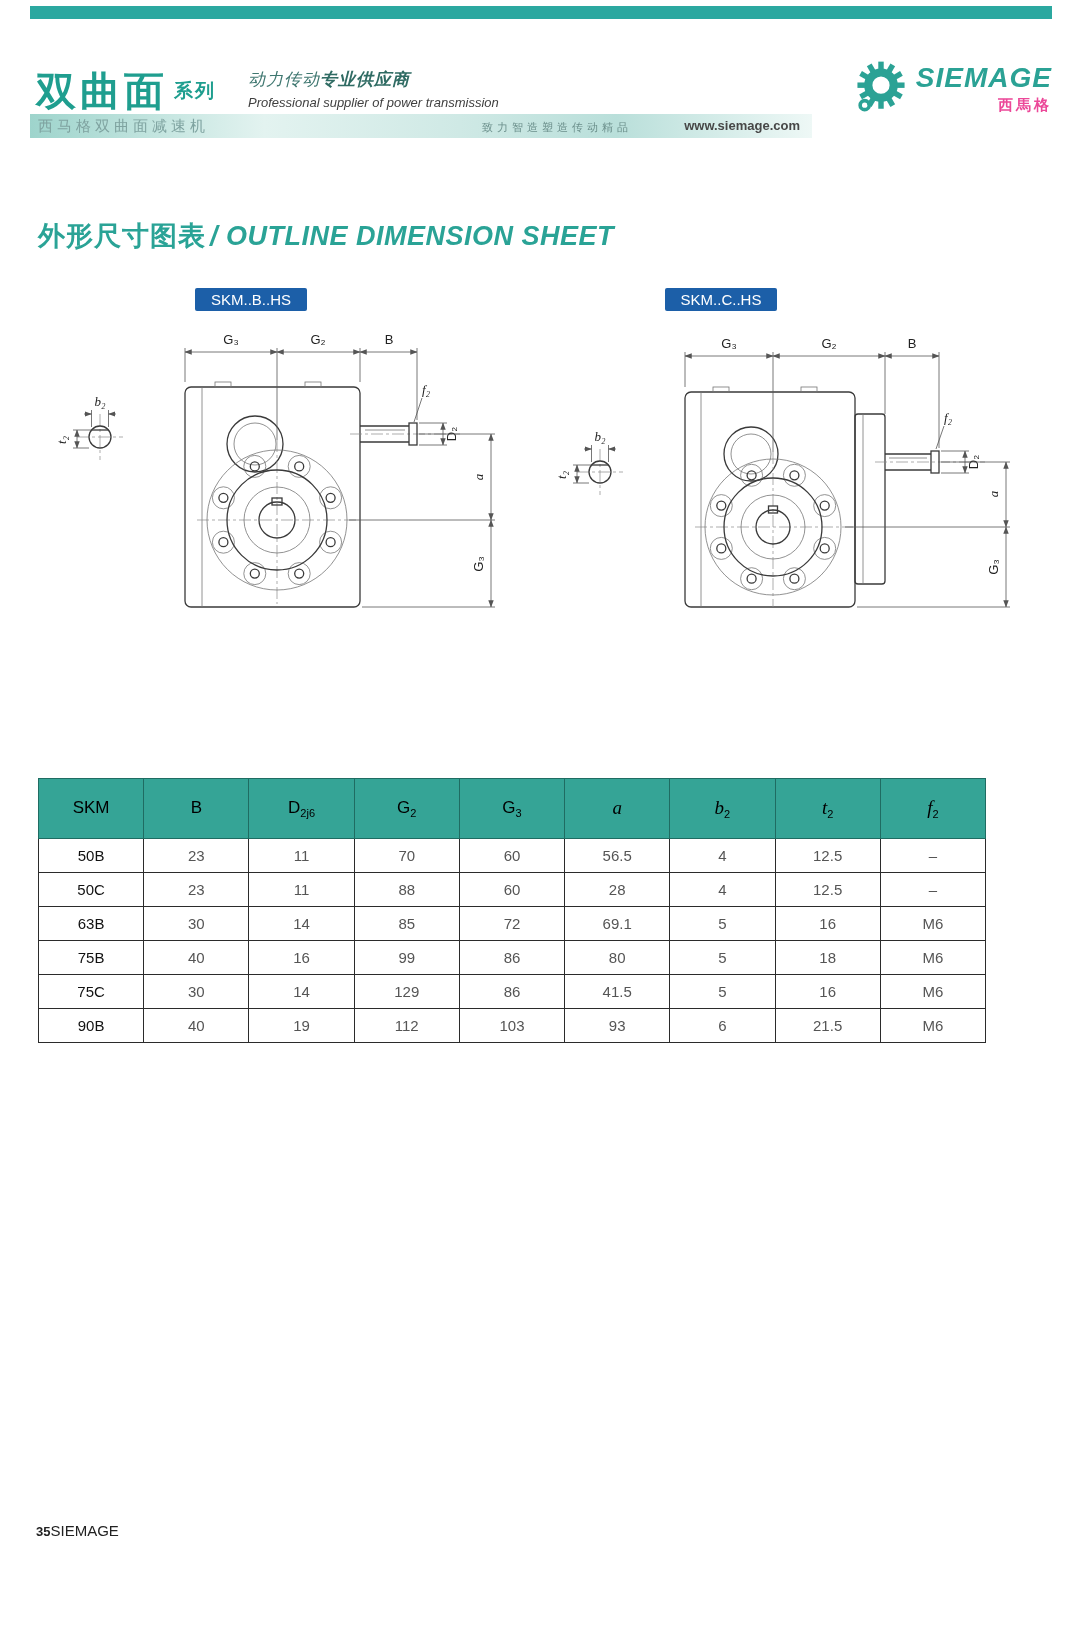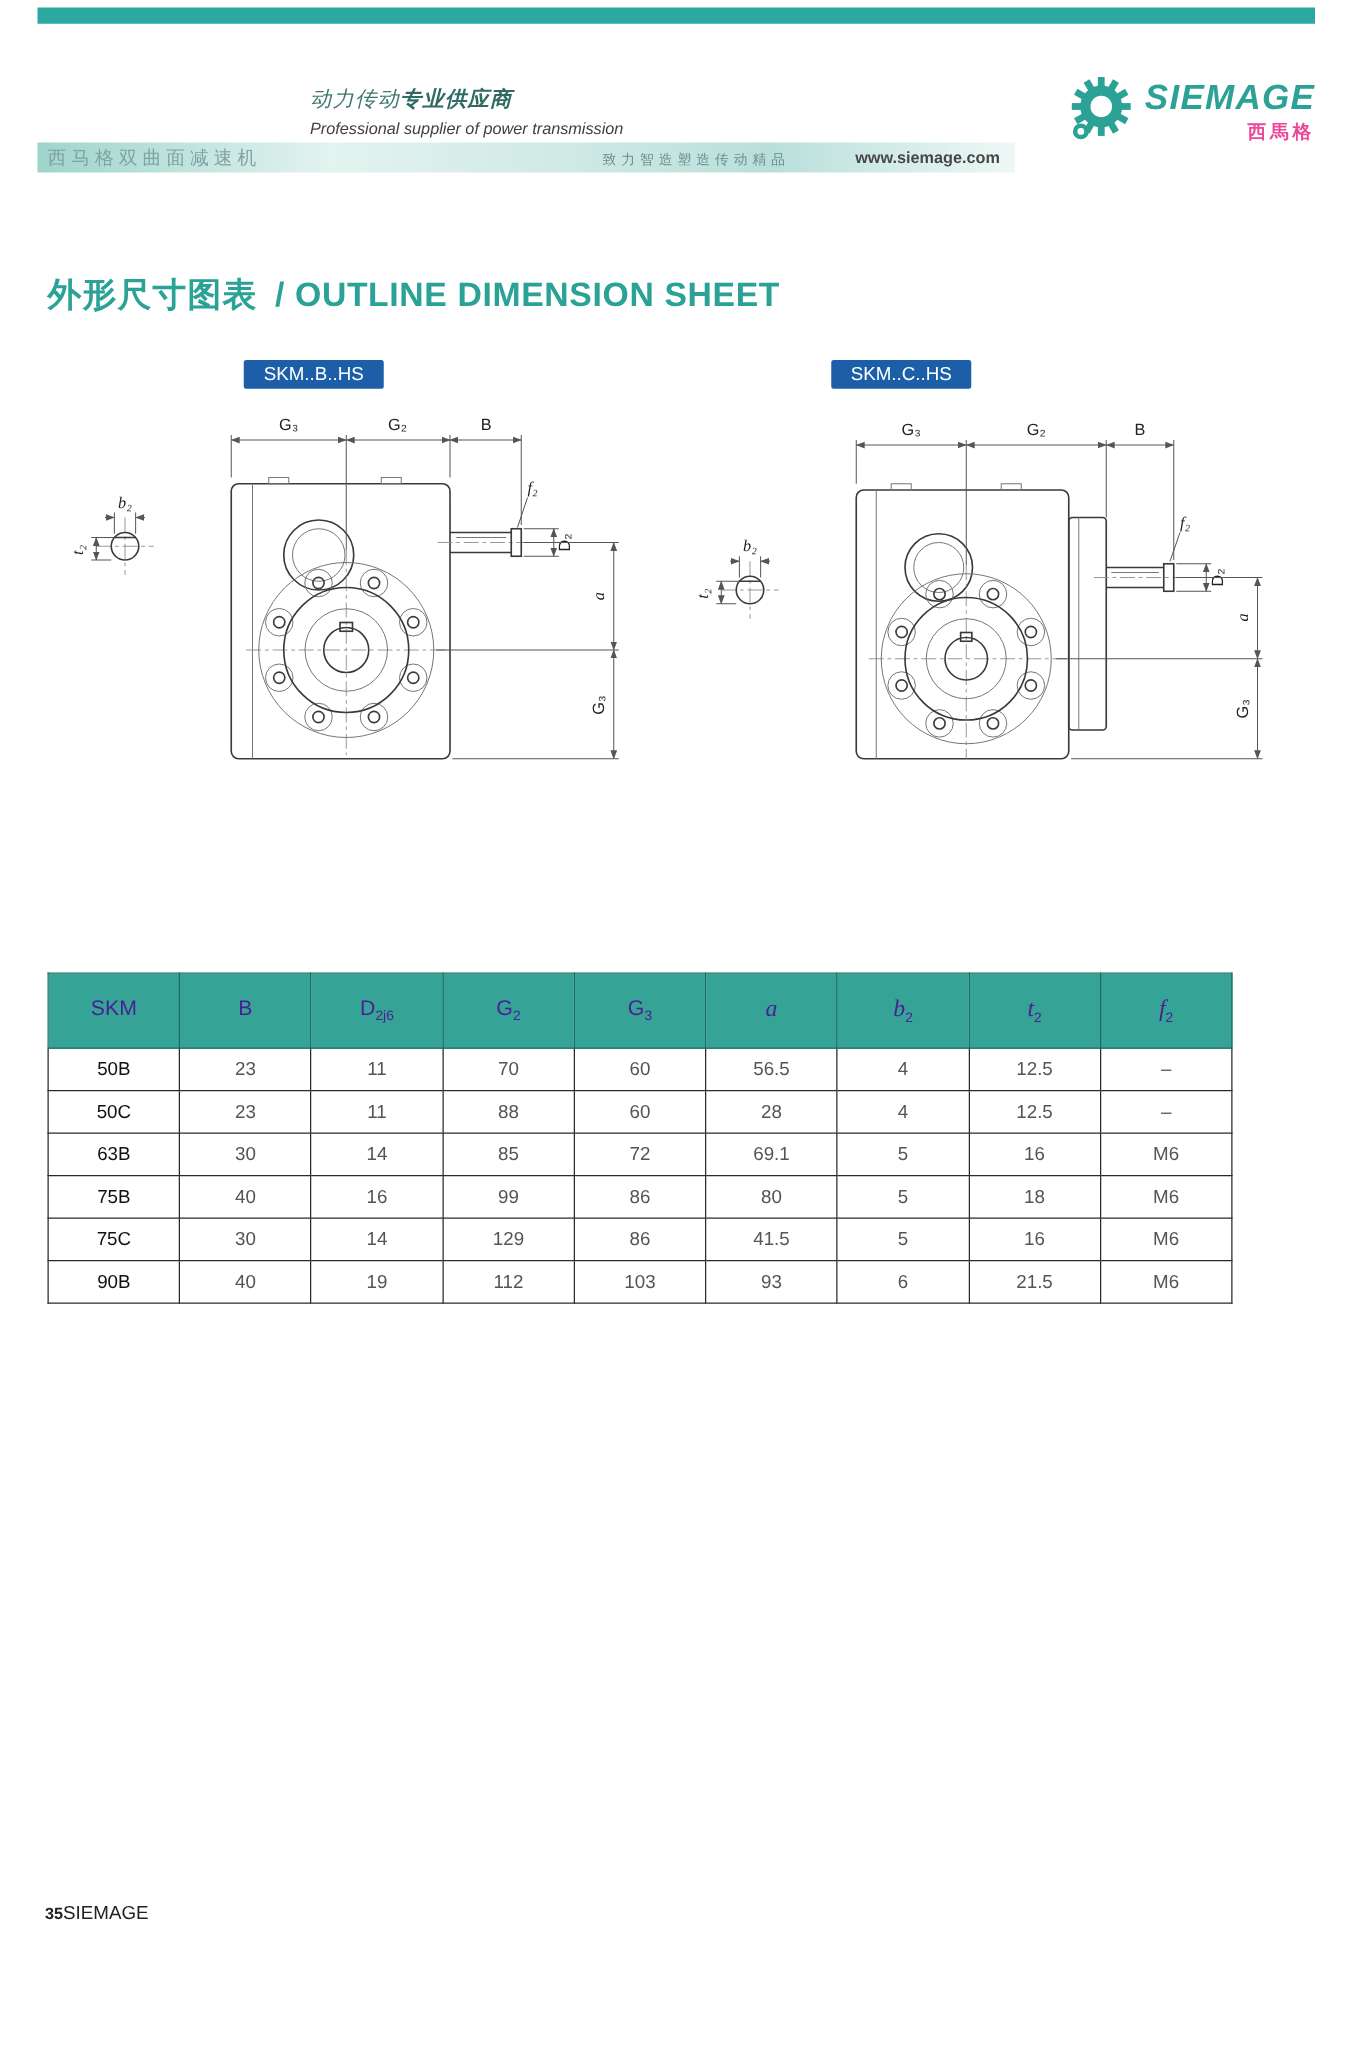--- a/index.html
+++ b/index.html
@@ -25,21 +25,21 @@
   .banner-cn { position:absolute; left:8px; top:3px; font-size:15px; letter-spacing:4px; color:#7fa3a0; }
   .banner-slogan { position:absolute; left:452px; top:6px; font-size:11px; letter-spacing:4px; color:#6b8f8b; }
   .banner-site { position:absolute; right:12px; top:4px; font-size:13px; font-weight:bold; color:#474747; }
   .logo { position:absolute; right:0; top:2px; display:flex; align-items:flex-start; gap:6px; }
   .logo-txt { display:flex; flex-direction:column; align-items:flex-end; }
   .logo-name { font-size:28px; font-weight:bold; font-style:italic; color:#2BA295; letter-spacing:1px; line-height:1; margin-top:6px;}
   .logo-cn { font-size:15px; font-weight:bold; color:#ec4899; letter-spacing:3px; margin-top:4px; }
 
   
   .section-title { position:absolute; left:38px; top:218px; font-size:27px; font-weight:bold; color:#2AA396; letter-spacing:1px; }
-  .section-title .en { margin-left:14px; letter-spacing:0.5px; }
+  .section-title .en { margin-left:4px; letter-spacing:0.5px;font-style:italic; }
 
   
   .diagram { position:absolute; width:470px; height:372px; top:288px; }
   .diagram.left { left:55px; }
   .diagram.right { left:555px; }
   .dlabel {
     position:absolute; top:0; width:112px; height:23px; line-height:23px;
     background:#1C5FA8; color:#fff; font-size:15px; text-align:center; border-radius:2px;
   }
   .diagram.left .dlabel { left:140px; }
@@ -49,21 +49,21 @@
   .ln   { stroke:#3a3a3a; stroke-width:1.3; fill:none; }
   .thin { stroke:#767676; stroke-width:0.8; fill:none; }
   .cl   { stroke:#8a8a8a; stroke-width:0.7; fill:none; stroke-dasharray:12 3 3 3; }
   .dim  { stroke:#555; stroke-width:0.8; fill:none; }
   text.dlbl { fill:#222; font-size:13px; font-family:"Liberation Sans", sans-serif; }
   text.it { font-style:italic; font-family:"Liberation Serif", serif; }
 
   
   .dim-table { position:absolute; left:38px; top:778px; width:948px; border-collapse:collapse; table-layout:fixed; }
   .dim-table th {
-    background:#35A496; color:#4c1d95; font-size:17px; font-weight:normal;
+    background:#35A496; color:#000000; font-size:17px; font-weight:normal;
     height:60px; border:1px solid #1f6c62; text-align:center;
   }
   .dim-table thead tr { border:1.5px solid #111; }
   .dim-table th sub { font-size:11px; }
   .dim-table th .it-h { font-style:italic; font-family:"Liberation Serif", serif; font-size:19px; }
   .dim-table td {
     height:34px; border:1px solid #2b2b2b; text-align:center;
     font-size:15px; color:#555;
   }
   .dim-table td.model { color:#111; font-size:15px; }
@@ -72,20 +72,23 @@
   
   .footer { position:absolute; left:36px; top:1522px; font-size:15px; color:#222; }
   .footer .pageno { font-size:13px; font-weight:bold; }
 </style>
 </head>
 <body>
 
 <div class="top-bar"></div>
 
 <div class="header">
+  <div class="series-title">
+    <span>双曲面</span><span class="series-suffix">系列</span>
+  </div>
 
   <div class="supplier">
     <div class="supplier-cn">
       <span>动力传动</span><b>专业供应商</b>
     </div>
     <div class="supplier-en">Professional supplier of power transmission</div>
   </div>
 
   <div class="banner-strip">
     <span class="banner-cn">西马格双曲面减速机</span>

